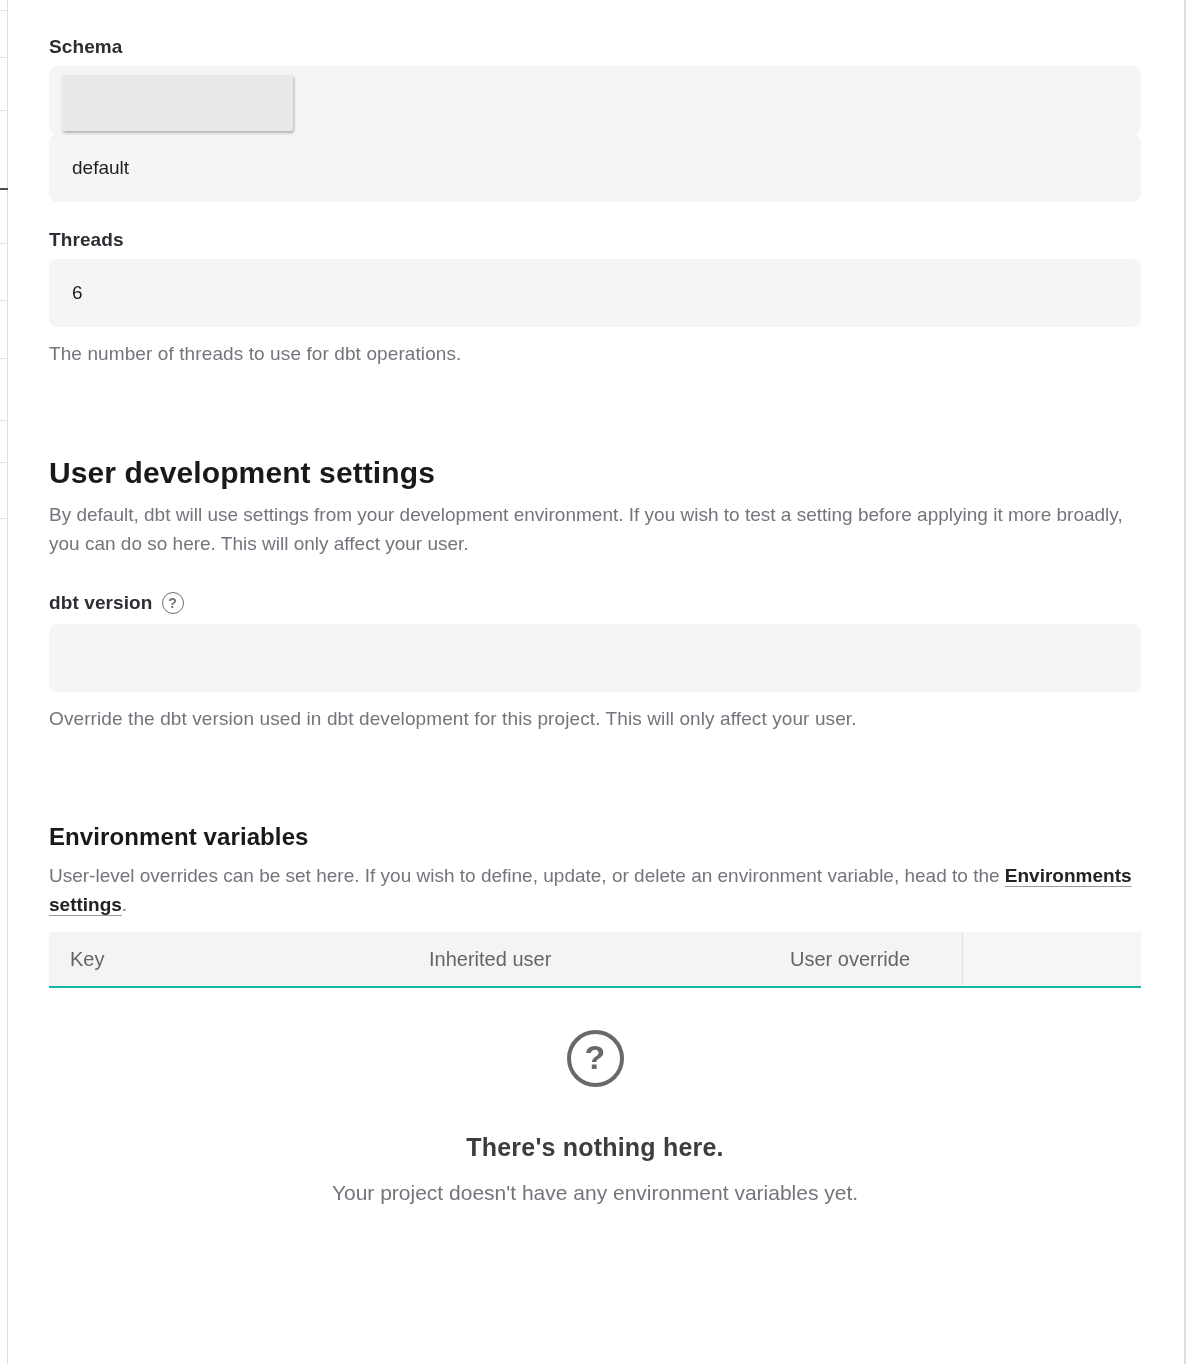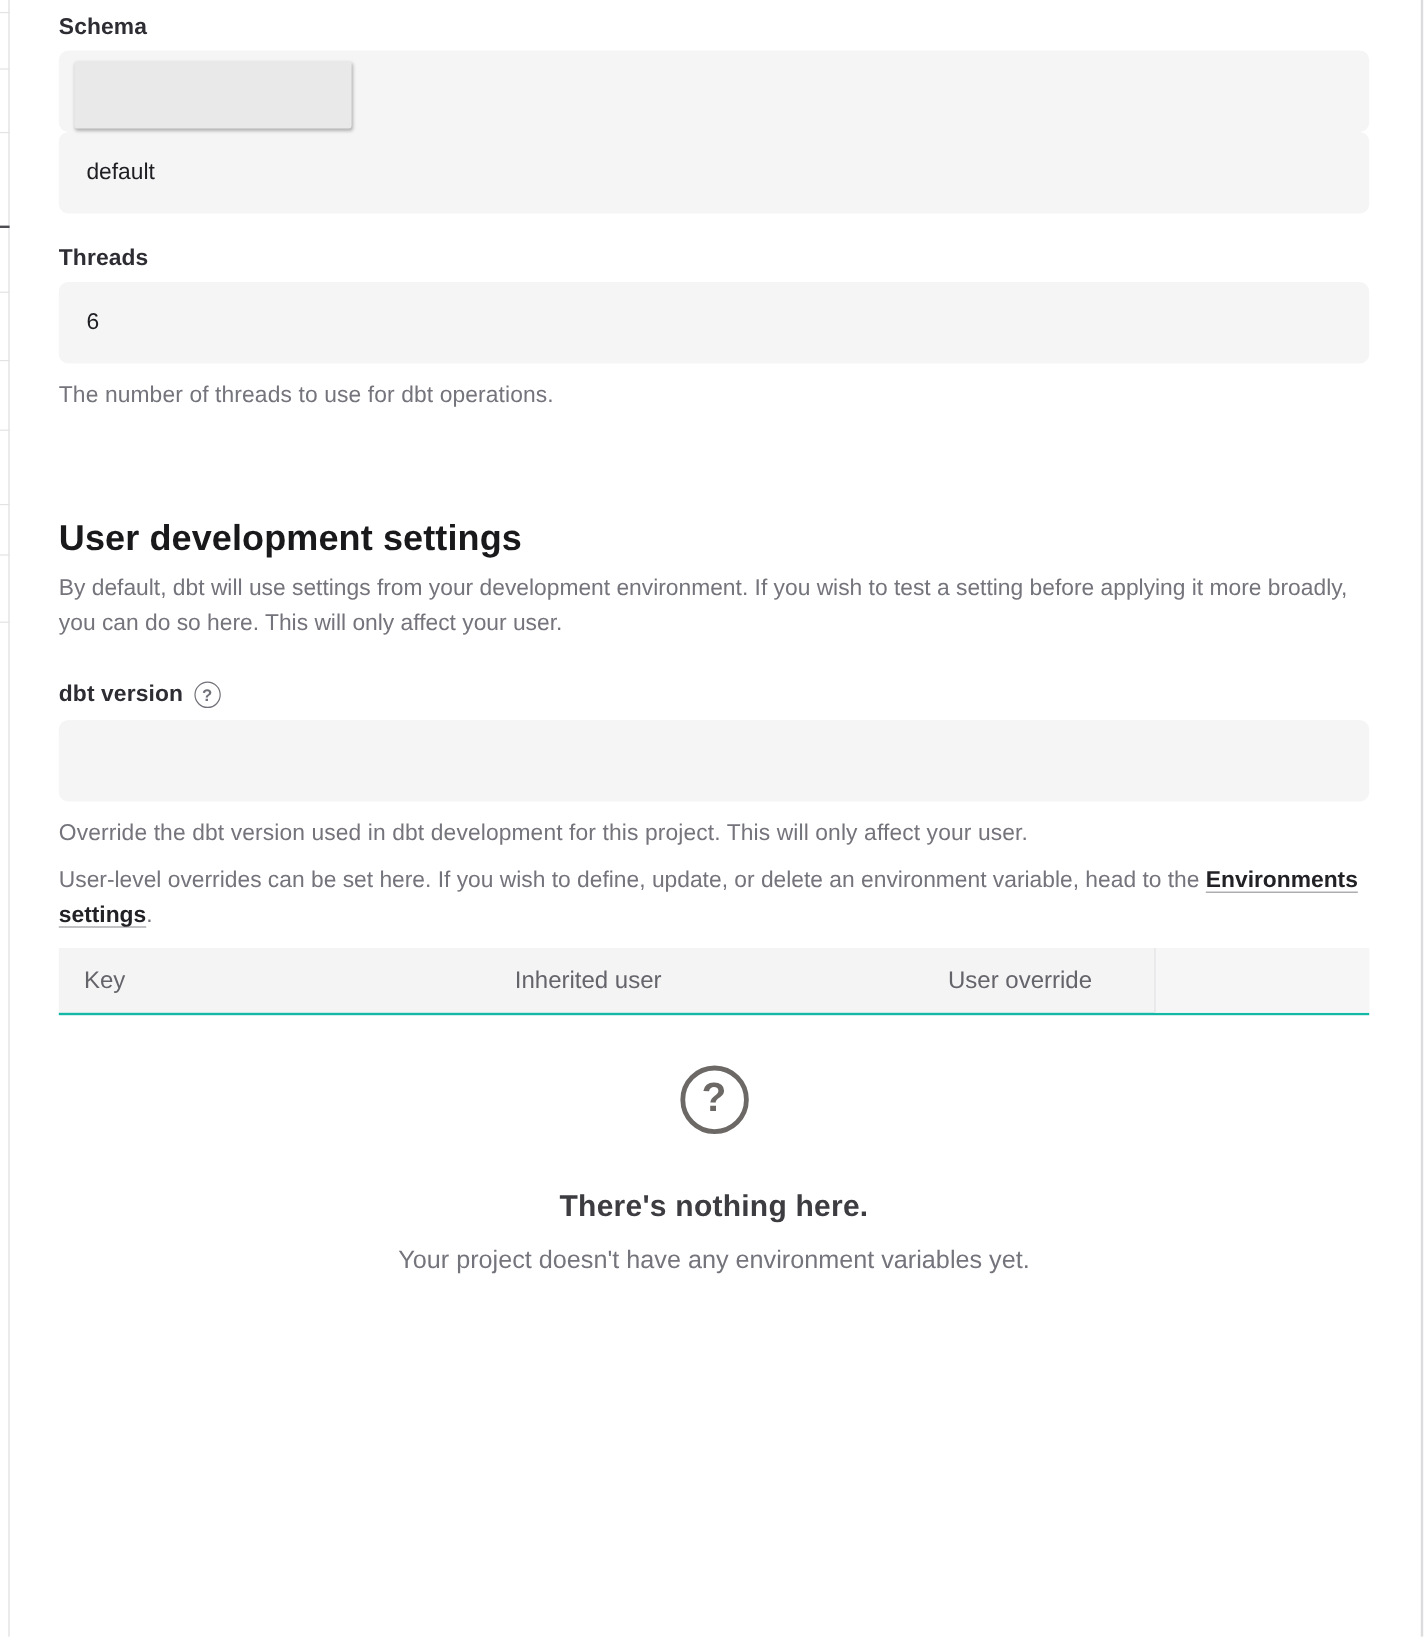--- a/index.html
+++ b/index.html
@@ -35,21 +35,21 @@
     left: 1184px;
     width: 2px;
     background: #dcdcde;
   }
 
   .content {
     position: absolute;
     left: 49px;
     top: 0;
     width: 1092px;
-    padding-top: 12px;
+    padding-top: 36px;
   }
 
   .field-label {
     display: block;
     font-size: 19px;
     font-weight: 700;
     color: #2d2d33;
     letter-spacing: .1px;
     margin-bottom: 8px;
   }
@@ -235,20 +235,21 @@
   <h1 class="section-title">User development settings</h1>
   <p class="section-desc">By default, dbt will use settings from your development environment. If you wish to test a setting before applying it more broadly, you can do so here. This will only affect your user.</p>
 
   <div class="label-row">
     <label class="field-label">dbt version</label>
     <span class="help-icon">?</span>
   </div>
   <input class="input-box" style="margin-top: 10px;" type="text" value="">
   <p class="help-text">Override the dbt version used in dbt development for this project. This will only affect your user.</p>
 
+  <h2 class="section-title">Environment variables</h2>
   <p class="section-desc"><span>User-level overrides can be set here. If you wish to define, update, or delete an environment variable, head to the </span><span class="env-link">Environments settings</span><span>.</span></p>
 
   <div class="table-head">
     <div class="th key">Key</div>
     <div class="th inherited">Inherited user</div>
     <div class="th override">User override</div>
     <div class="th actions"></div>
   </div>
 
   <div class="empty-state">

